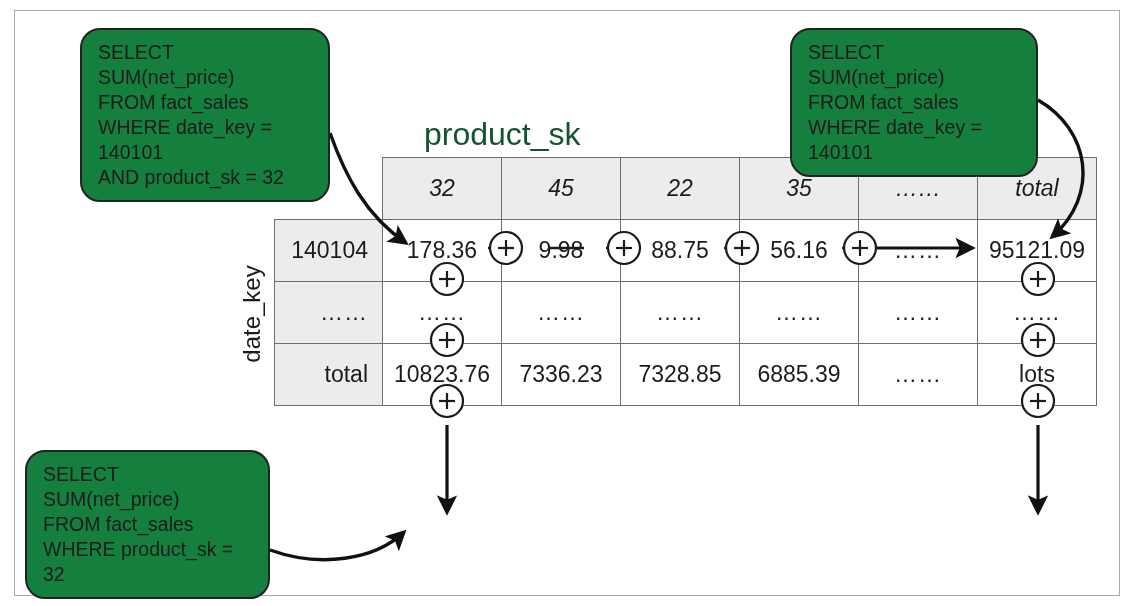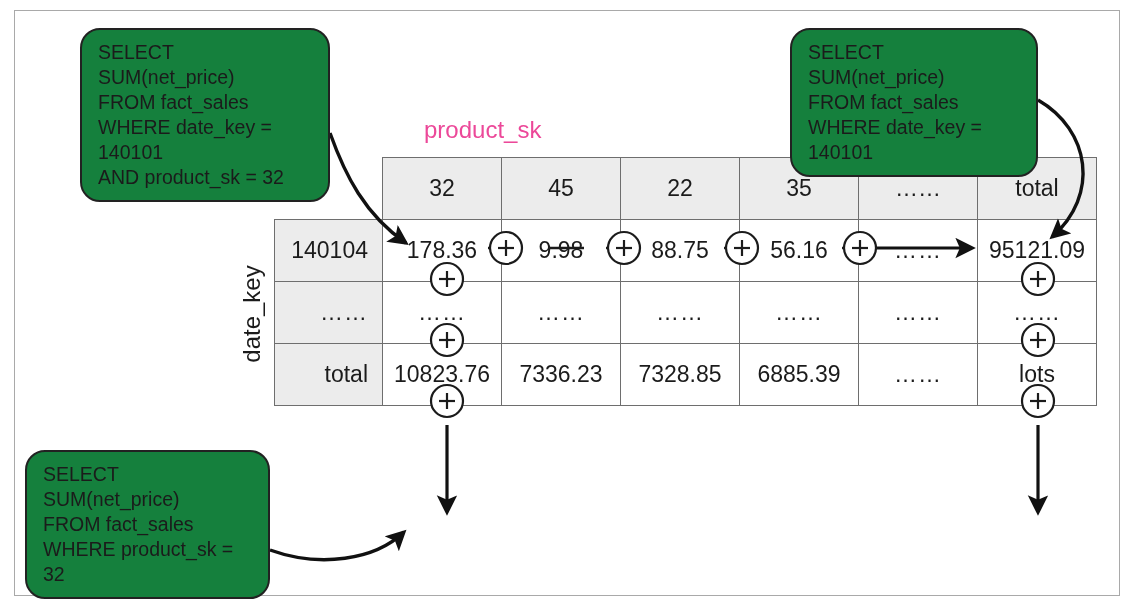--- a/index.html
+++ b/index.html
@@ -47,34 +47,35 @@
     white-space:nowrap;
   }
   .gtable td.rowhead{
     width:114px;
     background:#ececec;
     text-align:right;
     padding-right:14px;
   }
   .gtable td.colhead{
     background:#ececec;
+    font-style:italic;
   }
   .gtable td.corner{
     border:none;
     background:transparent;
   }
   .gtable td.datacell{width:118px;}
   .dots{letter-spacing:1px;font-size:23px;}
 
   
   .col-axis-label{
     position:absolute;
     left:424px;top:116px;
-    font-size:24px;
-    color:#ec4899;
+    font-size:32px;
+    color:#14532d;
   }
   .row-axis-label{
     position:absolute;
     left:172px;top:300px;
     width:160px;
     text-align:center;
     font-size:24px;
     color:#1b1b1b;
     transform:rotate(-90deg);
     transform-origin:center center;

